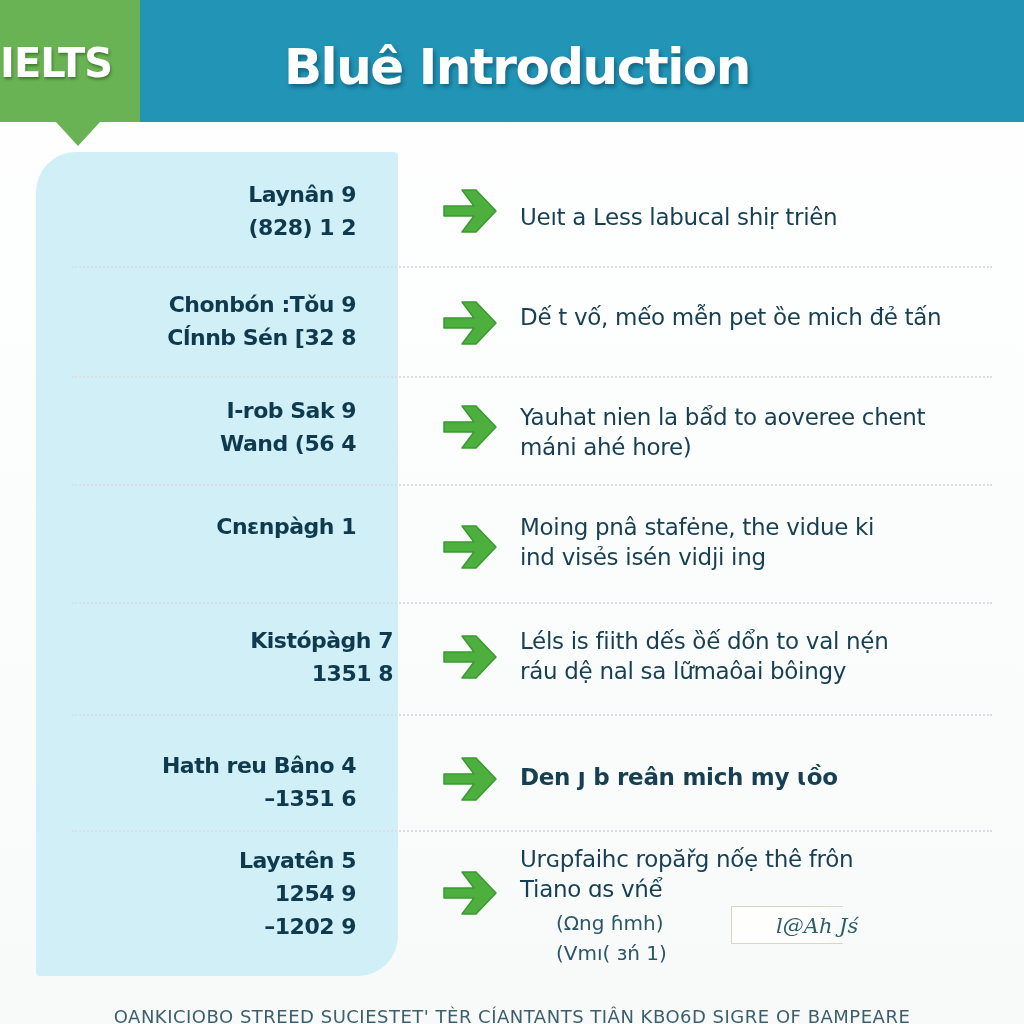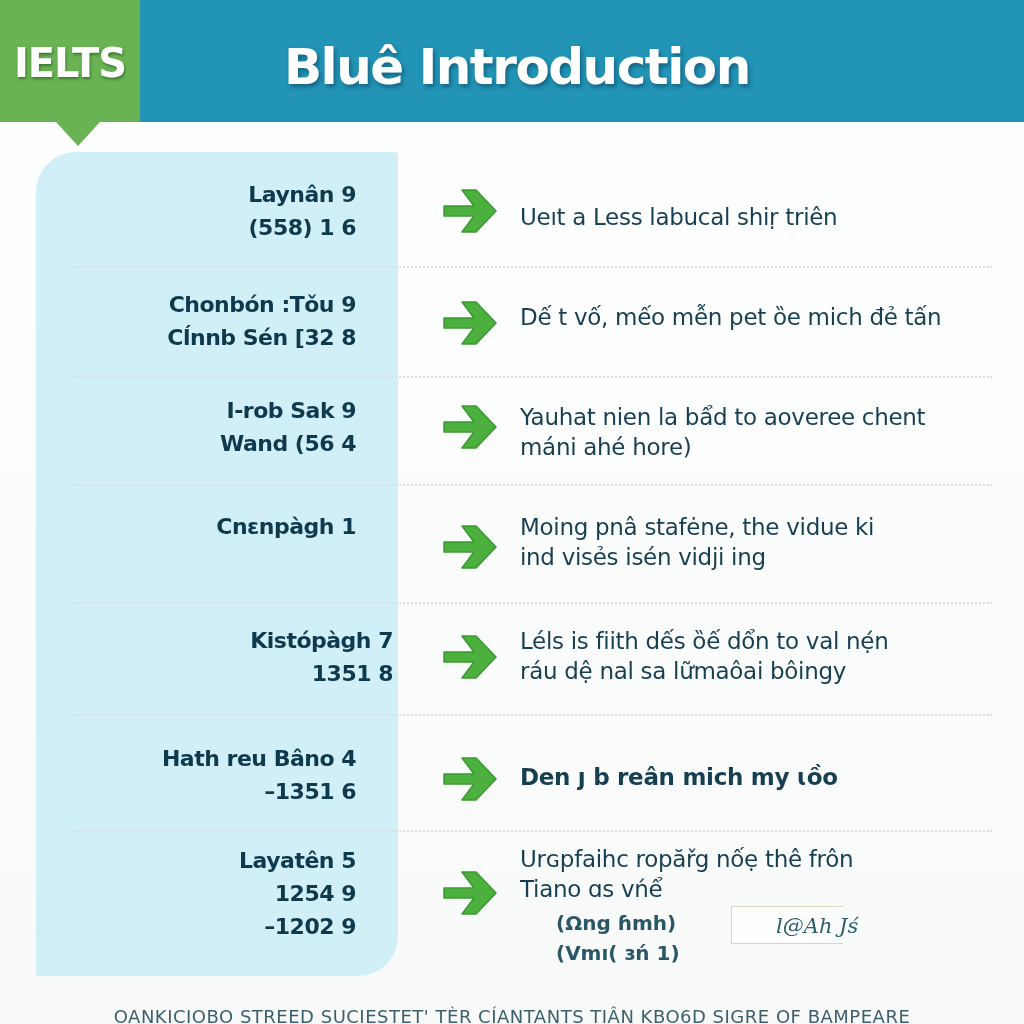--- a/index.html
+++ b/index.html
@@ -24,21 +24,20 @@
       width: 1024px; height: 122px;
       background: #2295b7;
     }
     .badge {
       position: absolute;
       left: 0; top: 0;
       width: 140px; height: 122px;
       background: #6ab354;
       display: flex;
       align-items: center;
-      justify-content: center;
     }
     .badge-text {
       color: #ffffff;
       font-family: "DejaVu Sans", sans-serif;
       font-weight: bold;
       font-size: 40px;
       letter-spacing: -1px;
       text-shadow: 1px 2px 3px rgba(30, 80, 20, 0.6);
       margin-top: 4px;
     }
@@ -110,21 +109,20 @@
       border-top: 2px dotted #d9dfe2;
     }
 
     .sub-notes {
       position: absolute;
       left: 556px;
       color: #2a5766;
       font-family: "DejaVu Sans", sans-serif;
       font-size: 20px;
       line-height: 30px;
-      font-weight: bold;
     }
     .sub-box {
       position: absolute;
       left: 731px;
       width: 112px; height: 38px;
       border: 1px solid #d6d8c0;
       border-right: none;
       background: linear-gradient(90deg, #fefefd 70%, rgba(255,255,255,0));
       color: #2b5f6b;
       font-family: "DejaVu Serif", serif;
@@ -160,21 +158,21 @@
     </div>
     <div class="badge-pointer"></div>
     <div class="title">Bluê Introduction</div>
   </div>
 
   <div class="left-panel"></div>
 
   <div class="row" style="top:178px; height:80px;">
     <div class="row-left" style="top:0;">
       <div>Laynân 9</div>
-      <div>(558) 1 6</div>
+      <div>(828) 1 2</div>
     </div>
     <svg class="arrow" style="top:6px;" viewBox="0 0 60 54">
       <path d="M4 22 H34 L22 6 H36 L56 27 L36 48 H22 L34 32 H4 Z" fill="#4caf3e" stroke="#3a9a2f" stroke-width="1.5" stroke-linejoin="round"></path>
     </svg>
     <div class="row-right" style="top:4px;margin-top:20px;">
       <div>Ueıt a Less labucal shiṛ triên</div>
     </div>
   </div>
   <div class="divider" style="top:266px;"></div>
 
@@ -230,21 +228,21 @@
       <path d="M4 22 H34 L22 6 H36 L56 27 L36 48 H22 L34 32 H4 Z" fill="#4caf3e" stroke="#3a9a2f" stroke-width="1.5" stroke-linejoin="round"></path>
     </svg>
     <div class="row-right" style="top:2px;">
       <div>Léls is fiith dếs ȍế dổn to val nẹ́n</div>
       <div>ráu dệ nal sa lữmaôai bôingy</div>
     </div>
   </div>
   <div class="divider" style="top:714px;"></div>
 
   <div class="row" style="top:742px; height:80px;">
-    <div class="row-left" style="top:0;">
+    <div class="row-left" style="top:7px;">
       <div>Hath reu Bâno 4</div>
       <div>–1351 6</div>
     </div>
     <svg class="arrow" style="top:10px;" viewBox="0 0 60 54">
       <path d="M4 22 H34 L22 6 H36 L56 27 L36 48 H22 L34 32 H4 Z" fill="#4caf3e" stroke="#3a9a2f" stroke-width="1.5" stroke-linejoin="round"></path>
     </svg>
     <div class="row-right" style="top:20px;font-weight:bold;">
       <div>Den ȷ b reân mich my ɩồo</div>
     </div>
   </div>

